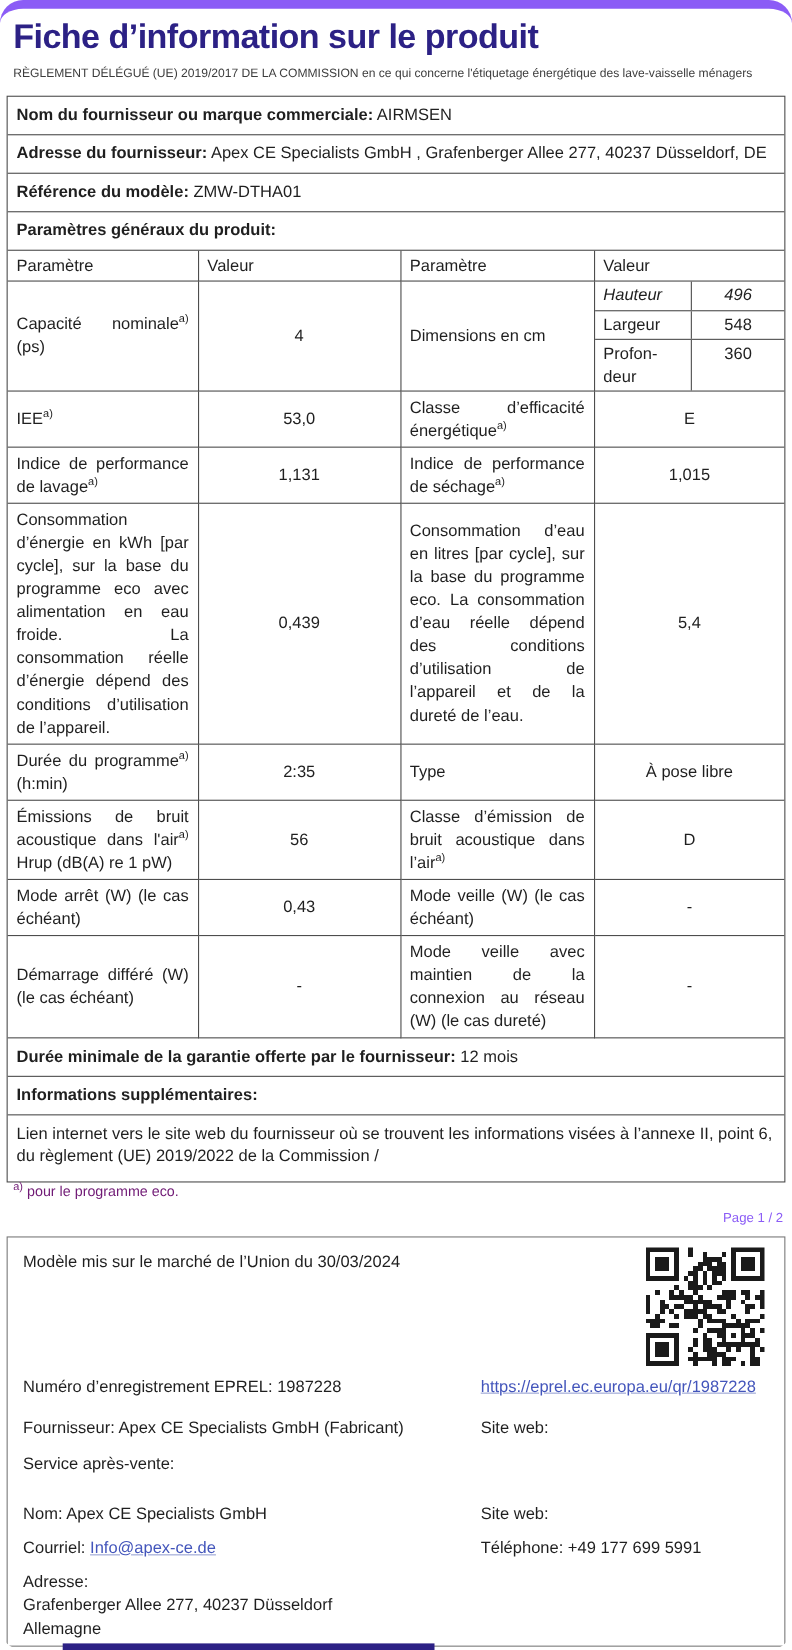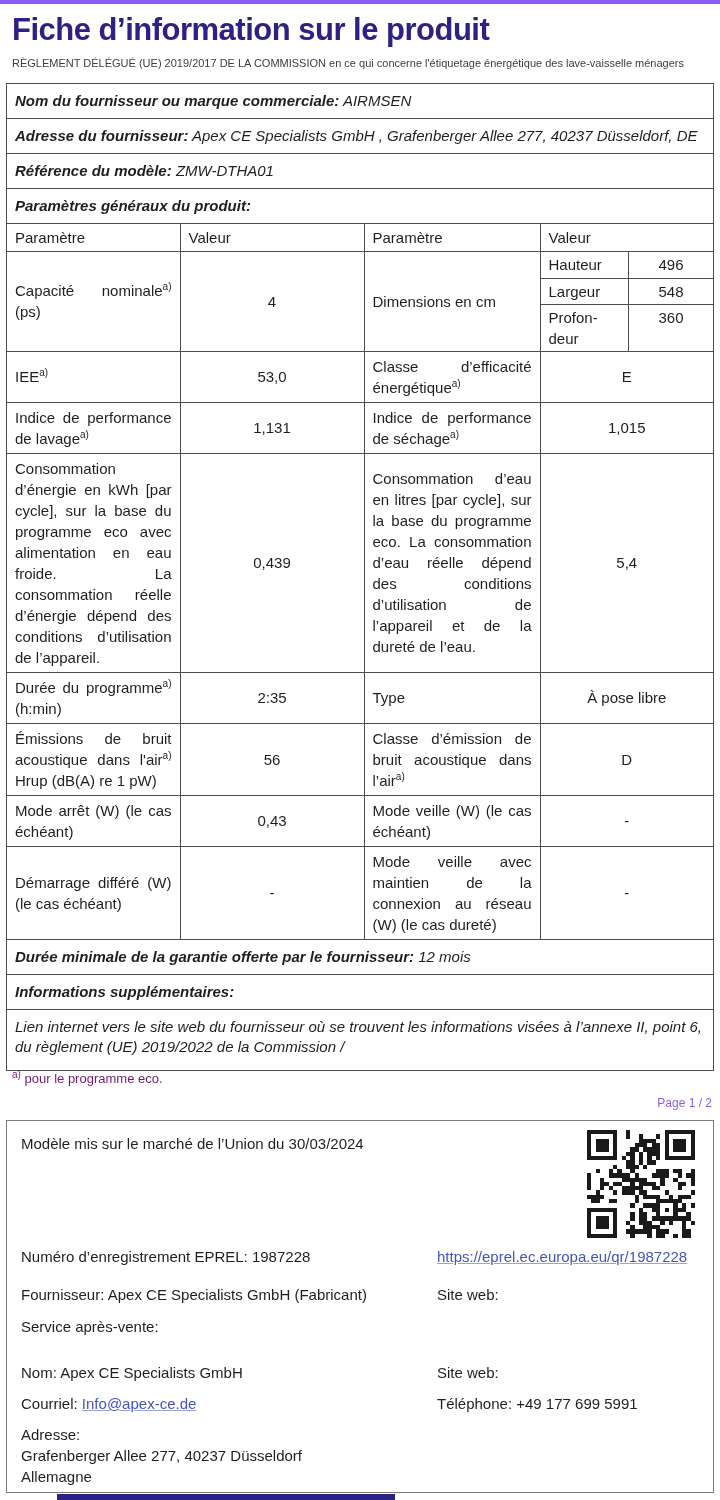--- a/index.html
+++ b/index.html
@@ -1,47 +1,47 @@
 <!DOCTYPE html>
 <html lang="fr"><head>
 <meta charset="utf-8">
 <style>
   * { margin: 0; padding: 0; box-sizing: border-box; }
   html, body { background: #ffffff; }
   body { font-family: "Liberation Sans", "DejaVu Sans", sans-serif; color: #1f1f1f; }
   .page {
     position: relative; width: 720px; height: 1500px; margin: 0 auto;
-    background: #fff; overflow: hidden; border-top: 4px solid #8b5cf6;
+    background: #fff; overflow: hidden; border-top: 8px solid #8b5cf6; border-radius: 21px;
   }
   .doc-title {
     margin: 8px 12px 4px 12px; font-size: 31px; font-weight: bold;
     color: #2c2185; letter-spacing: -0.5px;
   }
   .doc-subtitle {
     margin: 6px 12px 10px 12px; font-size: 11px; color: #3d3d3d; line-height: 19px; width: 690px;
   }
   .box { margin: 0 6px; border: 1px solid #4d4d4d; background: #fff; }
-  .info-row { padding: 7px 8px; border-bottom: 1px solid #4d4d4d; font-size: 15px; line-height: 20px; font-style: italic; }
+  .info-row { padding: 7px 8px; border-bottom: 1px solid #4d4d4d; font-size: 15px; line-height: 20px; }
   .info-row .lbl { font-weight: bold; }
   .info-row .val { font-weight: normal; }
   table.params { width: 100%; border-collapse: collapse; table-layout: fixed; font-size: 15px; }
   table.params td, table.params th {
     border: 1px solid #4d4d4d; vertical-align: middle; line-height: 21px; font-weight: normal;
   }
   table.params td:first-child, table.params th:first-child { border-left: none; }
   table.params td:last-child, table.params th:last-child { border-right: none; }
   table.params tr.hdr th { border-top: none; text-align: left; padding: 3px 8px; height: 26px; }
   table.params th.val-h { text-align: center; }
   td.p-label { text-align: justify; padding: 4px 8px; }
   td.p-value { text-align: center; padding: 4px 6px; }
   sup.fn { font-size: 10px; vertical-align: super; line-height: 0; }
   table.dims { width: 100%; height: 100%; border-collapse: collapse; font-size: 15px; }
   table.dims td { border: 1px solid #4d4d4d; padding: 2px 6px; }
   table.dims tr td { border-right: none; }
-  table.dims tr:first-child td { border-top: none; }
+  table.dims tr:first-child td { border-top: none; font-style: italic; }
   table.dims tr:last-child td { border-bottom: none; margin-left: 12px; }
   table.dims td.d-name { border-left: none; width: 88px; text-align: left; padding-left: 8px; }
   table.dims td.d-val { text-align: center; }
   .cell-pad0 { padding: 0 !important; height: 100%; }
   .footnote { margin: 0 12px 0 12px; font-size: 13px; color: #701a75; }
   .footnote sup.fn { font-size: 10px; }
   .page-indicator { position: absolute; right: 8px; top: 1092px; font-size: 12px; color: #8b5cf6; }
   .box2 { position: absolute; left: 6px; right: 6px; top: 1116px; height: 373px; border: 1px solid #7a7a7a; padding: 12px 14px; font-size: 15px; }
   .p2-date { line-height: 21px; width: 440px; }
   .qr-wrap { position: absolute; top: 9px; right: 18px; width: 108px; height: 108px; }

